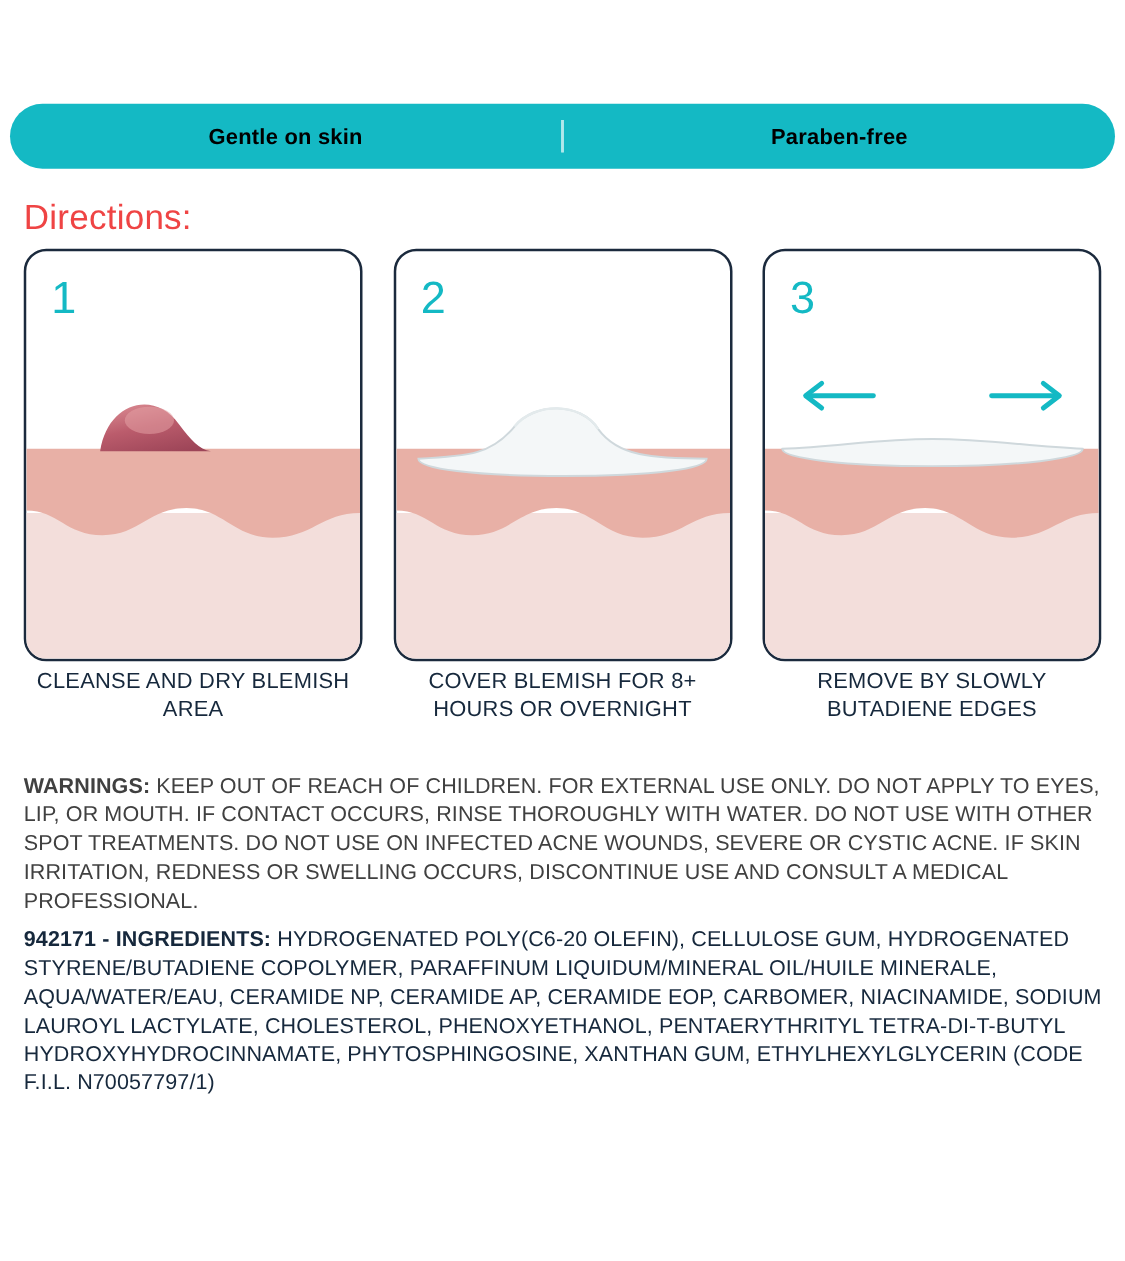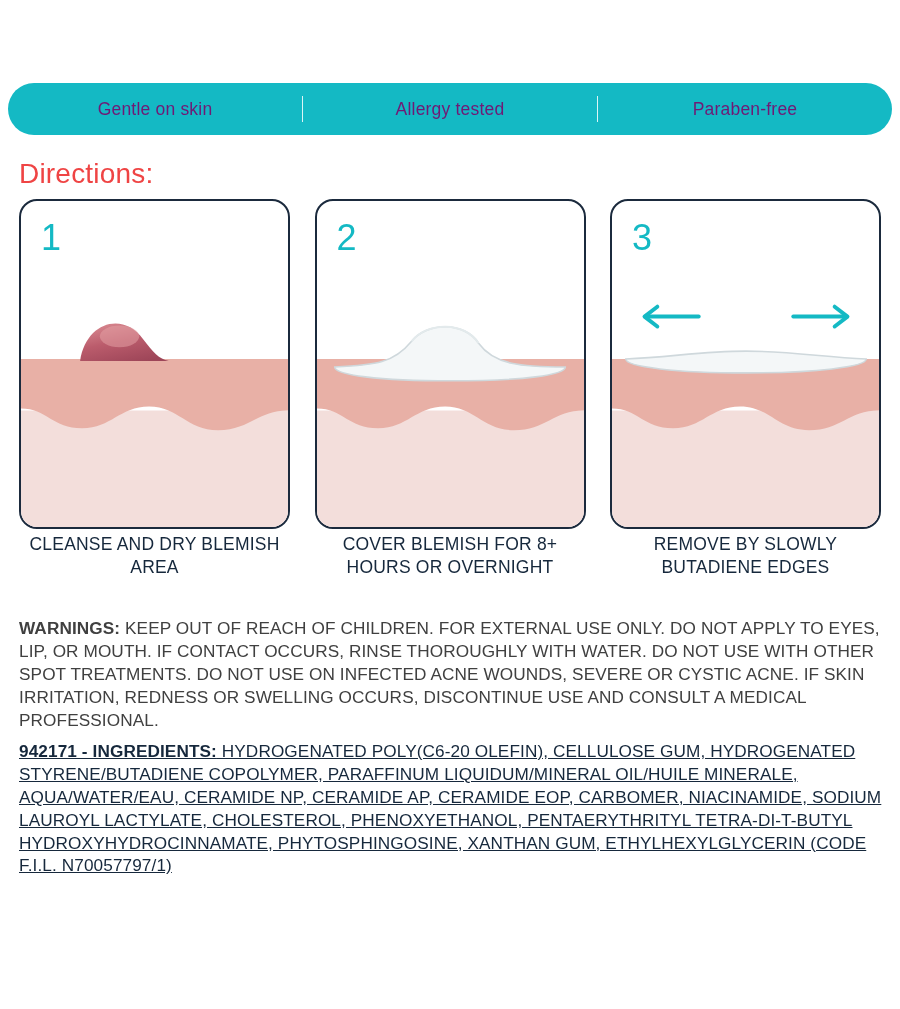--- a/index.html
+++ b/index.html
@@ -33,23 +33,23 @@
     background: #14b9c4;
     border-radius: 26px;
     display: flex;
     align-items: center;
     justify-content: space-around;
     box-sizing: border-box;
   }
   .badge-item {
     flex: 1 1 0;
     text-align: center;
-    color: #701a75;
+    color: #000000;
     font-size: 17.5px;
-    font-weight: normal;
+    font-weight: bold;
     letter-spacing: 0.2px;
   }
   .badge-sep {
     width: 1px;
     height: 26px;
     background: rgba(255,255,255,0.85);
     flex: 0 0 1px;
   }
 
   
@@ -123,35 +123,33 @@
   }
   .ingredients {
     position: absolute;
     left: 19px;
     top: 740px;
     width: 866px;
     font-size: 17.2px;
     line-height: 1.33;
     color: #16283c;
     letter-spacing: 0.1px;
-    text-decoration: underline;
   }
   .lbl {
     font-weight: bold;
   }
 </style>
 </head>
 <body>
 
 <div class="page">
 
   <div class="badge-bar">
     <div class="badge-item">Gentle on skin</div>
     <div class="badge-sep"></div>
-    <div class="badge-item">Allergy tested</div>
     <div class="badge-sep"></div>
     <div class="badge-item">Paraben-free</div>
   </div>
 
   <div class="directions-title">Directions:</div>
 
   <div class="steps">
 
     <div class="step">
       <div class="step-card">

